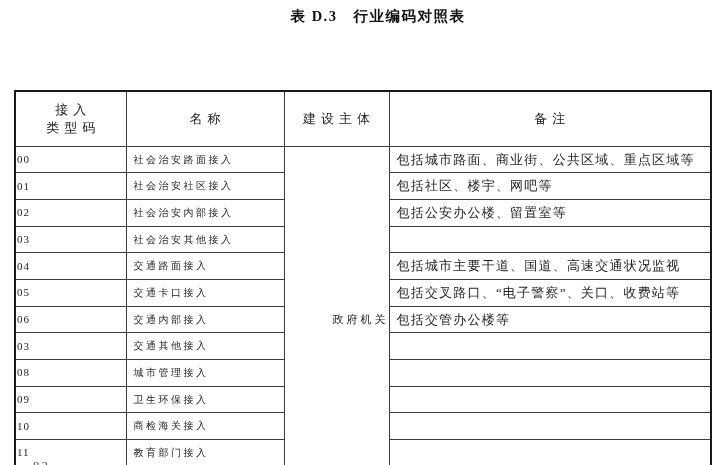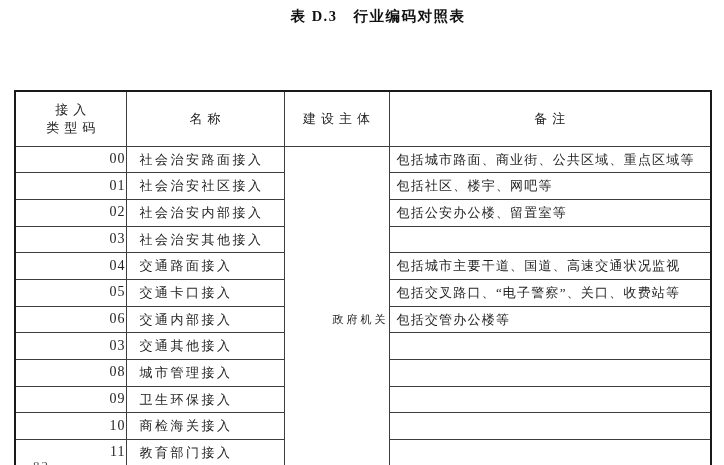--- a/index.html
+++ b/index.html
@@ -46,30 +46,30 @@
   tr.data-row   { height: 26.7px; }
   tr.last-row   { height: 28px; }
   .industry-table th {
     text-align: center;
     letter-spacing: 5px;
     text-indent: 5px;
     font-size: 13px;
     color: #222;
   }
   td.cell-code {
-    text-align: right;
+    text-align: left;
     letter-spacing: 1px;
     text-indent: 1px;
-    font-size: 14px;
+    font-size: 11px;
   }
   td.cell-name {
     text-align: left;
-    padding-left: 13px;
+    padding-left: 7px;
     letter-spacing: 2.5px;
-    font-size: 13px;
+    font-size: 10px;
   }
   td.cell-builder {
     text-align: right;
     letter-spacing: 3px;
     text-indent: 3px;
     font-size: 11px;
   }
   td.cell-remark {
     text-align: left;
     padding-left: 7px;

